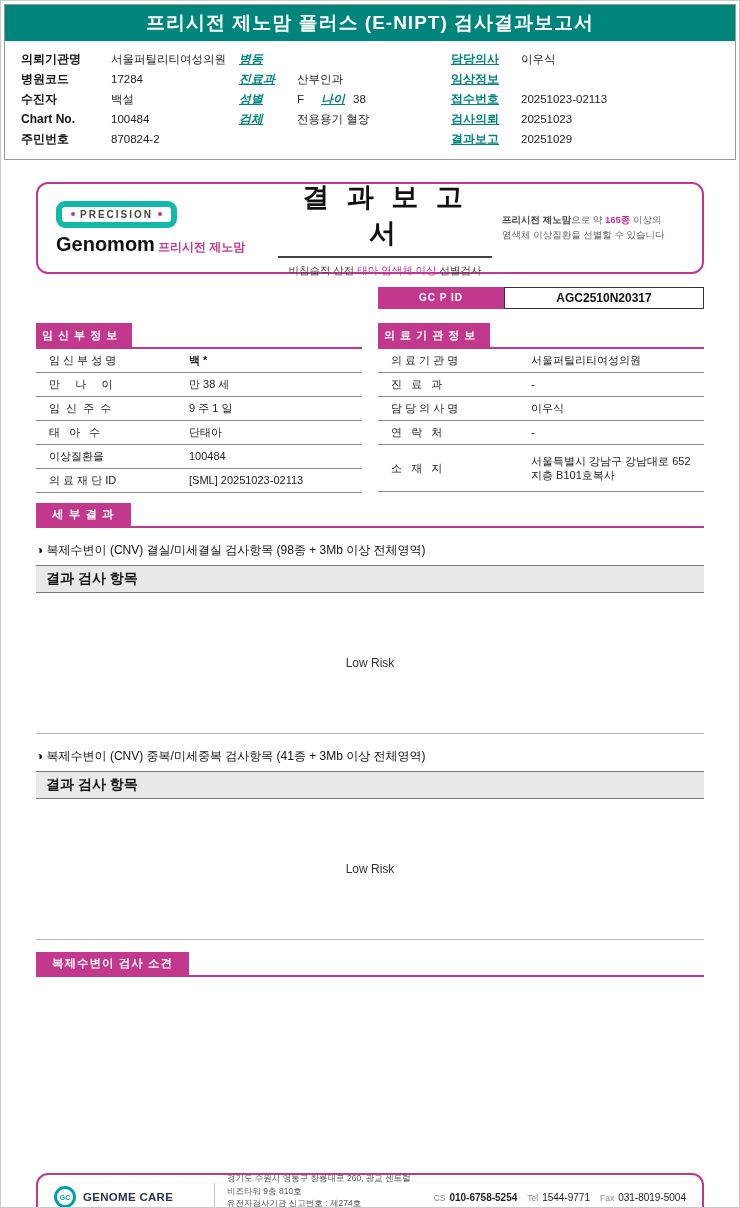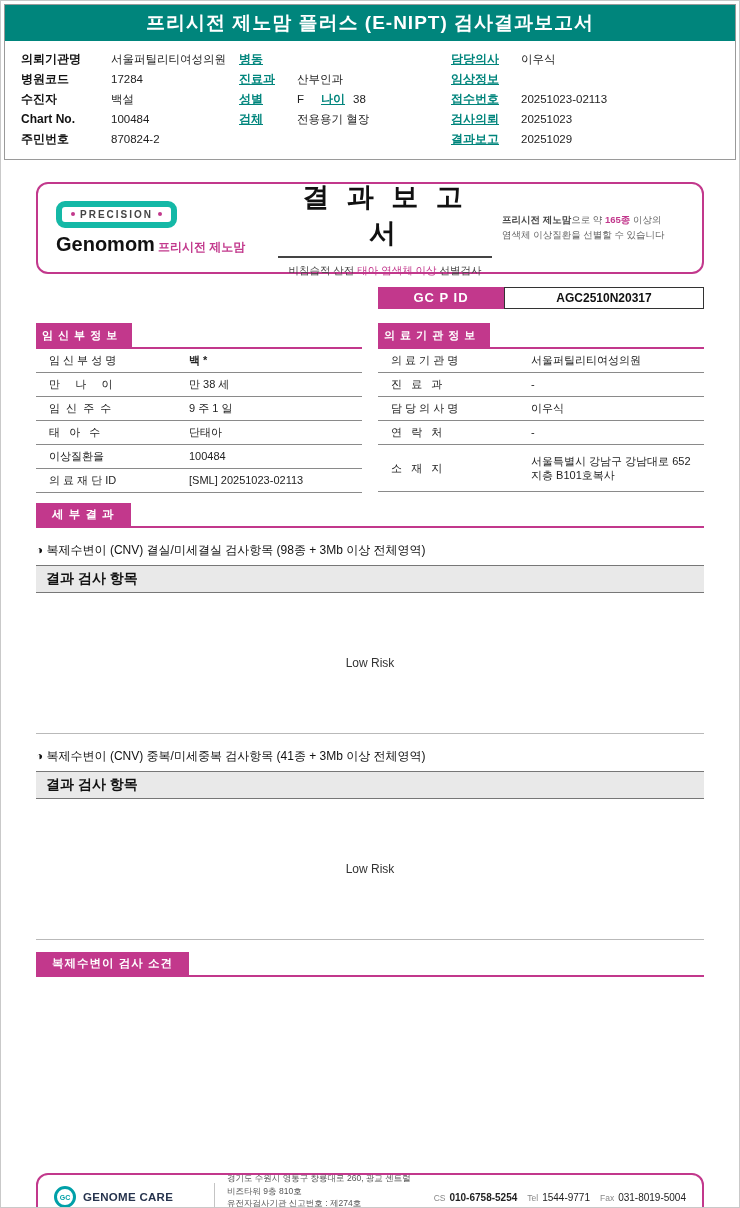--- a/index.html
+++ b/index.html
@@ -15,21 +15,21 @@
   .title-bar{
     background:#00857C;color:#fff;font-weight:bold;font-size:19px;
     height:36px;line-height:36px;text-align:center;letter-spacing:1px;
   }
   .patient-grid{display:flex;padding:8px 16px 10px 16px;font-size:12px;}
   .pcol1{width:218px;} .pcol2{width:212px;} .pcol3{flex:1;}
   .prow{display:flex;height:20px;align-items:center;}
   .plabel{font-weight:bold;color:#111;flex-shrink:0;}
   .pcol1 .plabel{width:90px;}
   .pcol2 .plabel,.pcol3 .plabel{color:#00857C;text-decoration:underline;}
-  .pcol2 .plabel{width:58px;}
+  .pcol2 .plabel{width:58px;font-style:italic;}
   .pcol3 .plabel{width:70px;}
   .pvalue{color:#222;font-size:11.5px;}
   .pv-sex{width:24px;}
   .plabel.inline2{width:auto;margin-right:8px;}
 
   
   .main{padding:0 35px;}
   .logo-box{
     margin-top:22px;border:2px solid #C2388C;border-radius:12px;height:92px;
     display:flex;align-items:center;padding:0 18px;box-sizing:border-box;gap:10px;
@@ -50,21 +50,21 @@
   }
   .report-sub{margin-top:6px;font-size:10.5px;color:#444;}
   .sub-hl{color:#C2388C;}
   .note{width:182px;font-size:9.5px;color:#666;line-height:1.55;}
   .note .hl{color:#C2388C;font-weight:bold;}
   .note .b{font-weight:bold;color:#444;}
 
   .gcpid-row{margin-top:13px;display:flex;justify-content:flex-end;}
   .gcpid-label{
     background:#C2388C;color:#fff;font-weight:bold;width:126px;height:22px;
-    line-height:22px;text-align:center;font-size:13px;letter-spacing:1px;
+    line-height:22px;text-align:center;font-size:10px;letter-spacing:1px;
   }
   .gcpid-value{
     border:1px solid #333;width:198px;height:20px;line-height:20px;
     text-align:center;font-weight:bold;font-size:12px;color:#111;box-sizing:content-box;
   }
 
   .tables{margin-top:14px;display:flex;gap:16px;}
   .tbl{flex:1;}
   .tbl-header{border-bottom:2px solid #C2388C;display:flex;}
   .tbl-header-box{

